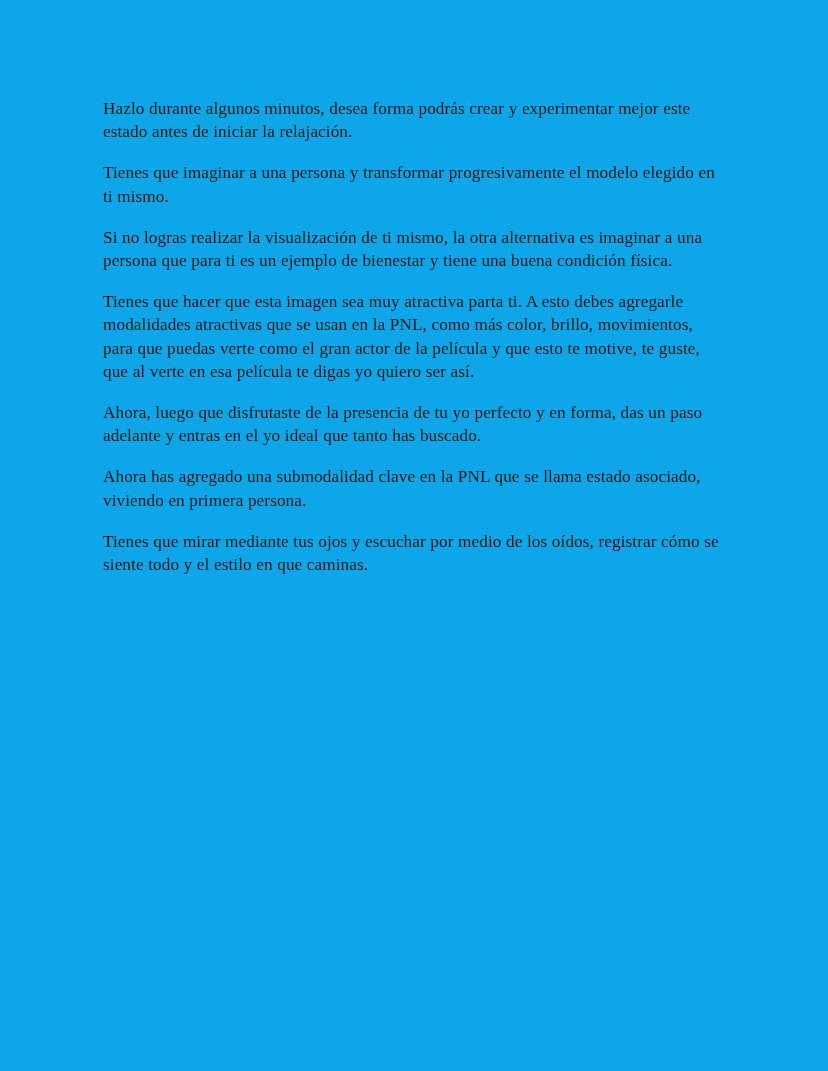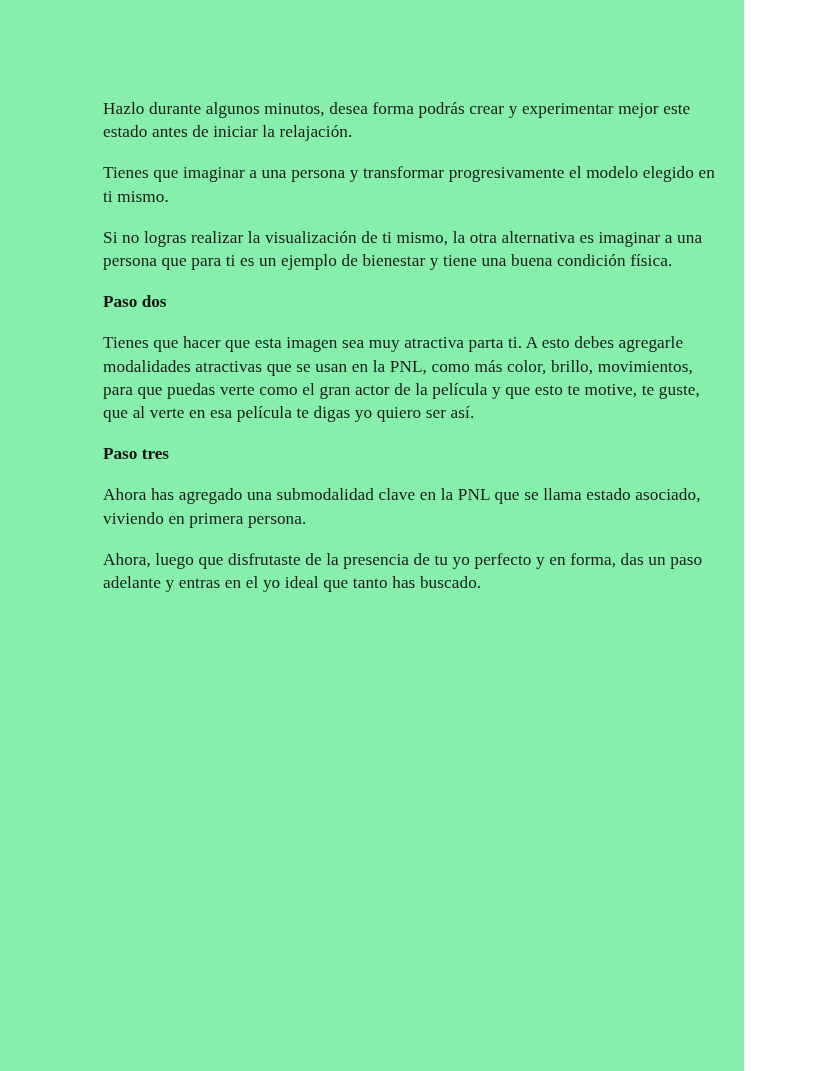--- a/index.html
+++ b/index.html
@@ -11,23 +11,23 @@
   body {
     width: 828px;
     height: 1071px;
     font-family: "Liberation Serif", "DejaVu Serif", serif;
     color: #1a1a1a;
     -webkit-font-smoothing: antialiased;
   }
 
   #page {
     position: relative;
-    width: 744px;
+    width: 828px;
     height: 1071px;
-    background: #86efac;
+    background: #0ea5e9;
     overflow: hidden;
   }
 
   #doc-body {
     position: absolute;
     left: 103px;
     top: 97px;
     width: 622px;
   }
 
@@ -69,29 +69,28 @@
 <div id="page">
 
   <div id="doc-body">
 
     <p class="para">Hazlo durante algunos minutos, desea forma podrás crear y experimentar mejor este estado antes de iniciar la relajación.</p>
 
     <p class="para">Tienes que imaginar a una persona y transformar progresivamente el modelo elegido en ti mismo.</p>
 
     <p class="para">Si no logras realizar la visualización de ti mismo, la otra alternativa es imaginar a una persona que para ti es un ejemplo de bienestar y tiene una buena condición física.</p>
 
-    <p class="heading heading-gap-before">Paso dos</p>
 
 
 
 
     <p class="para"><span>Tienes que hacer que esta imagen sea muy atractiva parta ti. A esto debes agregarle modalidades atractivas que se usan en la PNL, como más color, brillo, movimientos, para que puedas verte como el gran actor de la película y que esto te motive, te guste, que al verte en esa película te digas </span><span class="italic">yo quiero ser así</span><span>.</span></p>
 
-    <p class="heading heading-gap-before">Paso tres</p>
+
+    <p class="para"><span>Ahora, luego que disfrutaste de la presencia de tu </span><span class="italic">yo perfecto y en forma</span><span>, das un paso adelante y entras en el </span><span class="italic">yo ideal</span><span> que tanto has buscado.</span></p>
 
     <p class="para">Ahora has agregado una submodalidad clave en la PNL que se llama estado asociado, viviendo en primera persona.</p>
 
-    <p class="para"><span>Ahora, luego que disfrutaste de la presencia de tu </span><span class="italic">yo perfecto y en forma</span><span>, das un paso adelante y entras en el </span><span class="italic">yo ideal</span><span> que tanto has buscado.</span></p>
-
+    <p class="para">Tienes que mirar mediante tus ojos y escuchar por medio de los oídos, registrar cómo se siente todo y el estilo en que caminas.</p>
 
   </div>
 
 </div>
 
 </body></html>

